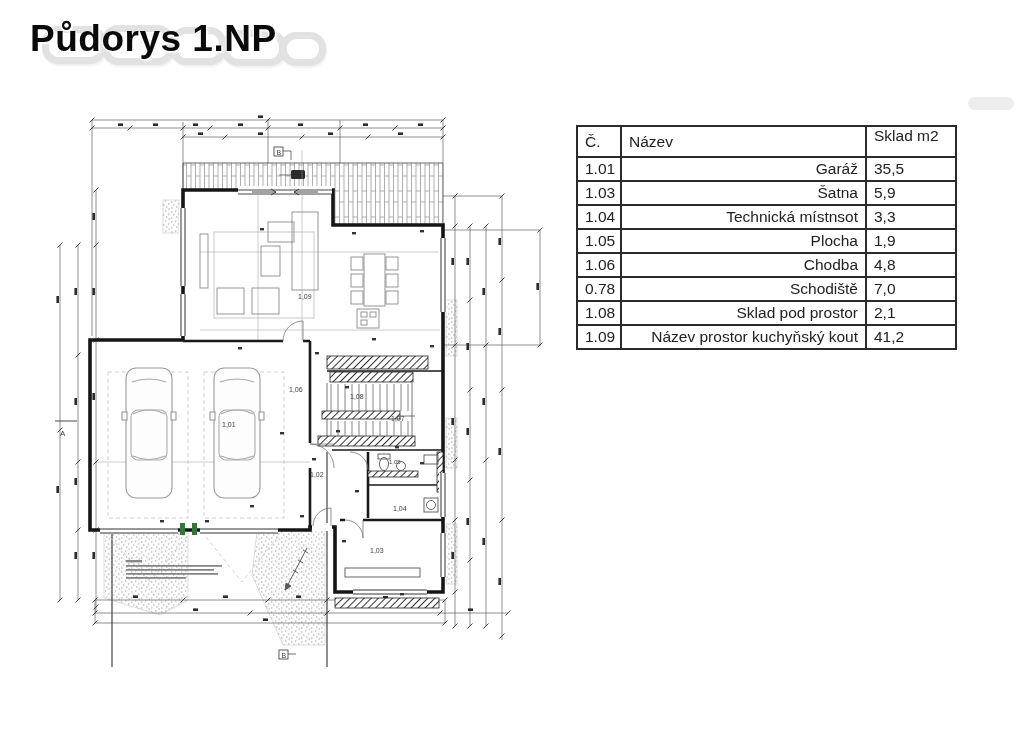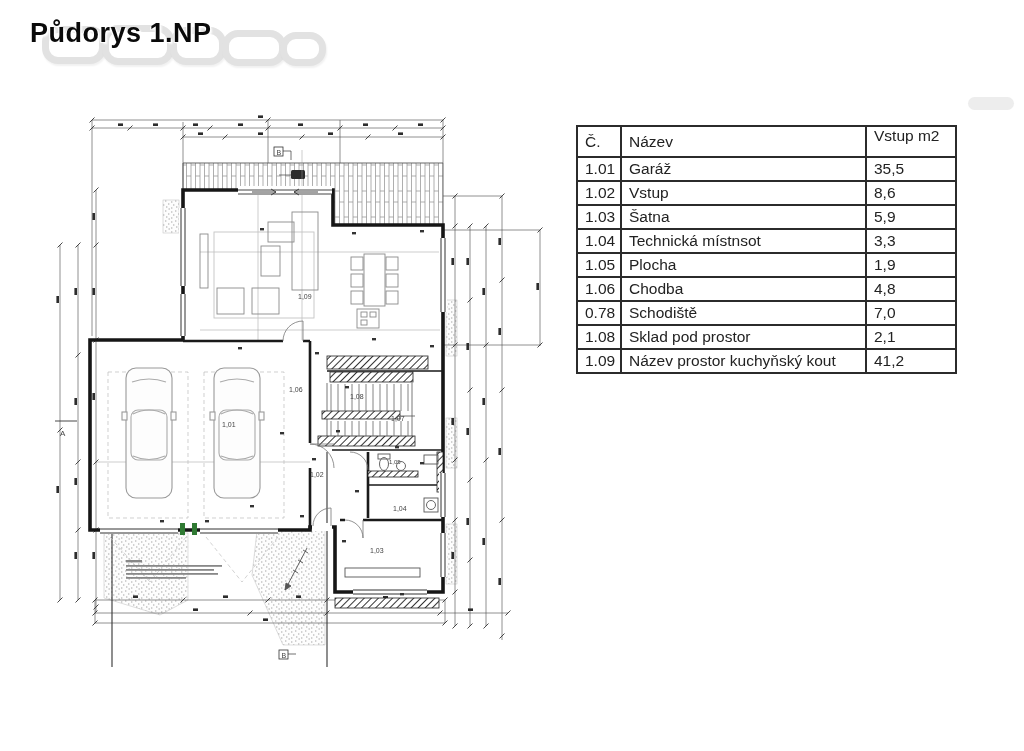--- a/index.html
+++ b/index.html
@@ -3,32 +3,32 @@
 <meta charset="utf-8">
 <style>
   html,body{margin:0;padding:0;background:#fff;}
   .page{position:relative;width:1024px;height:751px;background:#fff;overflow:hidden;
         font-family:"Liberation Sans",sans-serif;color:#1e1e1e;}
   
   .wm{position:absolute;z-index:1;}
   .wm .blob{position:absolute;background:#fff;border:7px solid #e2e2e2;border-radius:16px;box-shadow:1px 2px 2px rgba(0,0,0,.06);}
   .wm .smudge{position:absolute;background:#ededed;border-radius:8px;}
   h1.title{position:absolute;left:30px;top:18px;margin:0;z-index:3;
-           font-size:27px;font-weight:700;letter-spacing:.5px;color:#0a0a0a;
+           font-size:37px;font-weight:700;letter-spacing:.5px;color:#0a0a0a;
            text-shadow:1px 1px 0 #fff,-1px 1px 0 #fff,2px 2px 2px rgba(255,255,255,.9);}
   svg.plan{position:absolute;left:0;top:0;z-index:2;}
   
   table.rooms{position:absolute;left:576px;top:125px;z-index:3;border-collapse:collapse;
               table-layout:fixed;width:379px;font-size:15.5px;color:#222;}
   table.rooms th,table.rooms td{border:2px solid #2b2b2b;padding:2px 7px;font-weight:400;
               text-align:left;vertical-align:middle;overflow:hidden;}
   table.rooms tr{height:23px;}
   table.rooms tr.hdr{height:31px;}
   .th-area{line-height:16px;margin-top:-1px;}
-  .clip{max-height:33px;overflow:hidden;line-height:16.5px;}
+  .clip{max-height:33px;overflow:hidden;line-height:16.5px;text-align:right;}
   .plan text{font-family:"Liberation Sans",sans-serif;fill:#444;}
 </style>
 </head>
 <body>
 
 <div class="page">
 
   <div class="wm">
     <div class="blob" style="left:42px;top:26px;width:50px;height:24px;"></div>
     <div class="blob" style="left:102px;top:25px;width:58px;height:26px;"></div>
@@ -339,36 +339,29 @@
     <colgroup>
         <col style="width:44px">
         <col style="width:245px">
         <col style="width:90px">
       </colgroup>
     <tbody>
         <tr class="hdr">
       <th>Č.</th>
       <th>Název</th>
       <th style="vertical-align:top;">
-            <div class="th-area">Vstup m2</div>
+            <div class="th-area">Sklad m2</div>
           </th>
     </tr>
     <tr>
       <td>1.01</td>
       <td>
             <div class="clip">Garáž</div>
           </td>
       <td>35,5</td>
-    </tr>
-    <tr>
-      <td>1.02</td>
-      <td>
-            <div class="clip">Vstup</div>
-          </td>
-      <td>8,6</td>
     </tr>
     <tr>
       <td>1.03</td>
       <td>
             <div class="clip">Šatna</div>
           </td>
       <td>5,9</td>
     </tr>
     <tr>
       <td>1.04</td>

